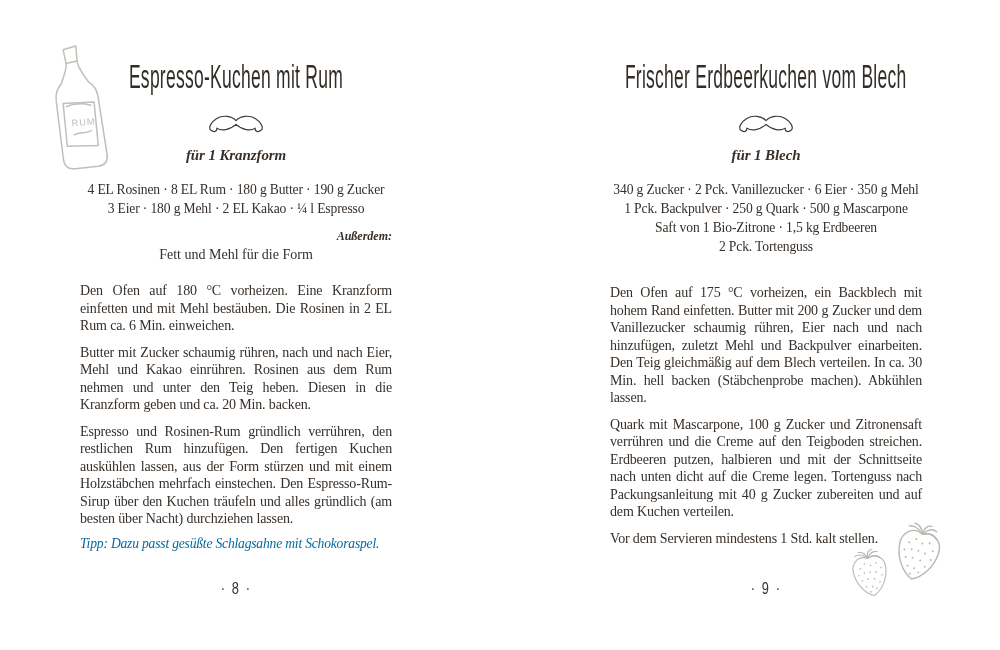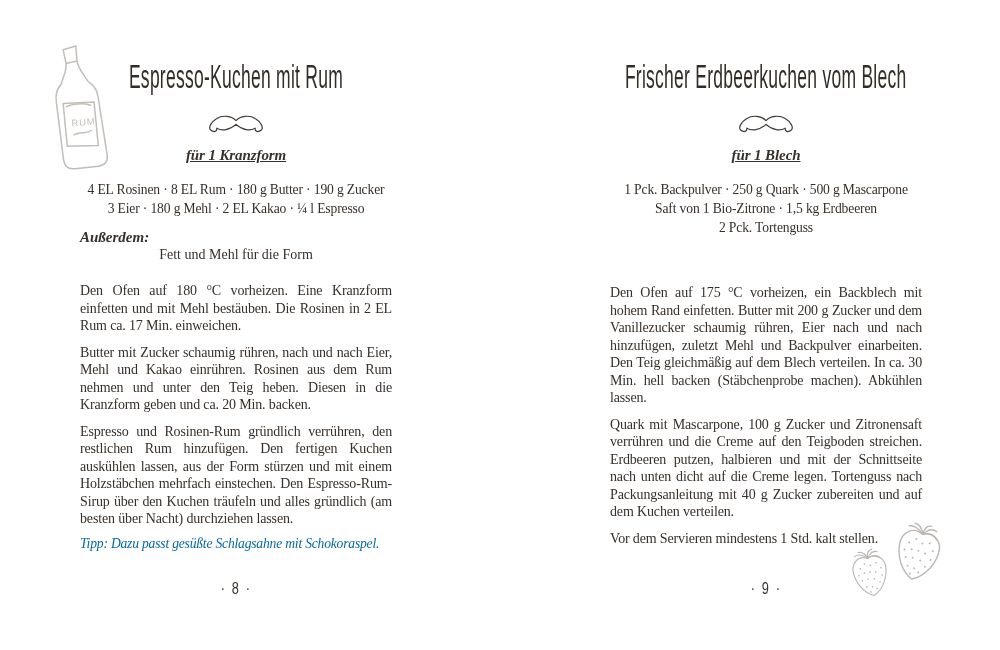--- a/index.html
+++ b/index.html
@@ -13,28 +13,28 @@
 
   .title-wrap{position:absolute;top:58px;left:0;width:100%;display:flex;justify-content:center;}
   .title{
     display:inline-block;font-family:"Liberation Sans",sans-serif;font-size:33px;font-weight:400;
     color:#332d28;transform:scaleX(0.53);transform-origin:center;white-space:nowrap;letter-spacing:0.5px;
   }
   .moustache-wrap{position:absolute;top:113px;left:0;width:100%;display:flex;justify-content:center;}
   .moustache{width:64px;height:26px;}
 
   .yield{position:absolute;top:147px;left:0;width:100%;text-align:center;
-    font-style:italic;font-weight:bold;font-size:15px;letter-spacing:-0.1px;text-decoration:underline;}
+    font-style:italic;font-weight:bold;font-size:15px;letter-spacing:-0.1px;}
 
   .ingredients{position:absolute;top:180px;left:0;width:100%;text-align:center;
     font-size:13.6px;line-height:19px;letter-spacing:-0.15px;}
   .ing-line{white-space:nowrap;}
 
-  .also-head{position:absolute;top:229px;left:0;width:100%;text-align:left;
-    font-style:italic;font-weight:bold;font-size:15px;}
+  .also-head{position:absolute;top:229px;left:0;width:100%;text-align:right;
+    font-style:italic;font-weight:bold;font-size:12px;}
   .also-text{position:absolute;top:247px;left:0;width:100%;text-align:center;font-size:14px;}
 
   .bodytext{position:absolute;left:0;width:100%;font-size:14px;line-height:17.5px;
     text-align:justify;letter-spacing:-0.15px;}
   .page.left  .bodytext{top:282px;}
   .page.right .bodytext{top:284px;}
   .bodytext p{margin:0 0 9px 0;}
   .bodytext p.single{text-align:left;white-space:nowrap;}
 
   .tip{position:absolute;top:536px;left:0;width:100%;font-style:italic;font-size:13.6px;
@@ -79,21 +79,21 @@
 
     <div class="ingredients">
       <div class="ing-line">4 EL Rosinen · 8 EL Rum · 180 g Butter · 190 g Zucker</div>
       <div class="ing-line">3 Eier · 180 g Mehl · 2 EL Kakao · ¼ l Espresso</div>
     </div>
 
     <div class="also-head">Außerdem:</div>
     <div class="also-text">Fett und Mehl für die Form</div>
 
     <div class="bodytext">
-      <p>Den Ofen auf 180 °C vorheizen. Eine Kranzform einfetten und mit Mehl bestäuben. Die Rosinen in 2 EL Rum ca. 17 Min. einweichen.</p>
+      <p>Den Ofen auf 180 °C vorheizen. Eine Kranzform einfetten und mit Mehl bestäuben. Die Rosinen in 2 EL Rum ca. 6 Min. einweichen.</p>
       <p>Butter mit Zucker schaumig rühren, nach und nach Eier, Mehl und Kakao einrühren. Rosinen aus dem Rum nehmen und unter den Teig heben. Diesen in die Kranzform geben und ca. 20 Min. backen.</p>
       <p>Espresso und Rosinen-Rum gründlich verrühren, den restlichen Rum hinzufügen. Den fertigen Kuchen auskühlen lassen, aus der Form stürzen und mit einem Holzstäbchen mehrfach einstechen. Den Espresso-Rum-Sirup über den Kuchen träufeln und alles gründlich (am besten über Nacht) durchziehen lassen.</p>
     </div>
 
     <div class="tip">Tipp: Dazu passt gesüßte Schlagsahne mit Schokoraspel.</div>
 
     <div class="pagenum-wrap">
       <span class="pagenum">· 8 ·</span>
     </div>
   </section>
@@ -106,20 +106,21 @@
 
     <div class="moustache-wrap">
       <svg class="moustache" viewBox="0 0 120 44" fill="#ffffff" stroke="#3f3a34" stroke-width="2.2" stroke-linejoin="round">
         <path d="M60 12 C52 3 35 1 24 8 C14 14 7 25 13 30 C18 34 25 33 24 26 C33 32 48 30 60 19 C72 30 87 32 96 26 C95 33 102 34 107 30 C113 25 106 14 96 8 C85 1 68 3 60 12 Z"></path>
       </svg>
     </div>
 
     <div class="yield">für 1 Blech</div>
 
     <div class="ingredients">
+      <div class="ing-line">340 g Zucker · 2 Pck. Vanillezucker · 6 Eier · 350 g Mehl</div>
       <div class="ing-line">1 Pck. Backpulver · 250 g Quark · 500 g Mascarpone</div>
       <div class="ing-line">Saft von 1 Bio-Zitrone · 1,5 kg Erdbeeren</div>
       <div class="ing-line">2 Pck. Tortenguss</div>
     </div>
 
     <div class="bodytext">
       <p>Den Ofen auf 175 °C vorheizen, ein Backblech mit hohem Rand einfetten. Butter mit 200 g Zucker und dem Vanillezucker schaumig rühren, Eier nach und nach hinzufügen, zuletzt Mehl und Backpulver einarbeiten. Den Teig gleichmäßig auf dem Blech verteilen. In ca. 30 Min. hell backen (Stäbchenprobe machen). Abkühlen lassen.</p>
       <p>Quark mit Mascarpone, 100 g Zucker und Zitronensaft verrühren und die Creme auf den Teigboden streichen. Erdbeeren putzen, halbieren und mit der Schnittseite nach unten dicht auf die Creme legen. Tortenguss nach Packungsanleitung mit 40 g Zucker zubereiten und auf dem Kuchen verteilen.</p>
       <p class="single">Vor dem Servieren mindestens 1 Std. kalt stellen.</p>
     </div>

